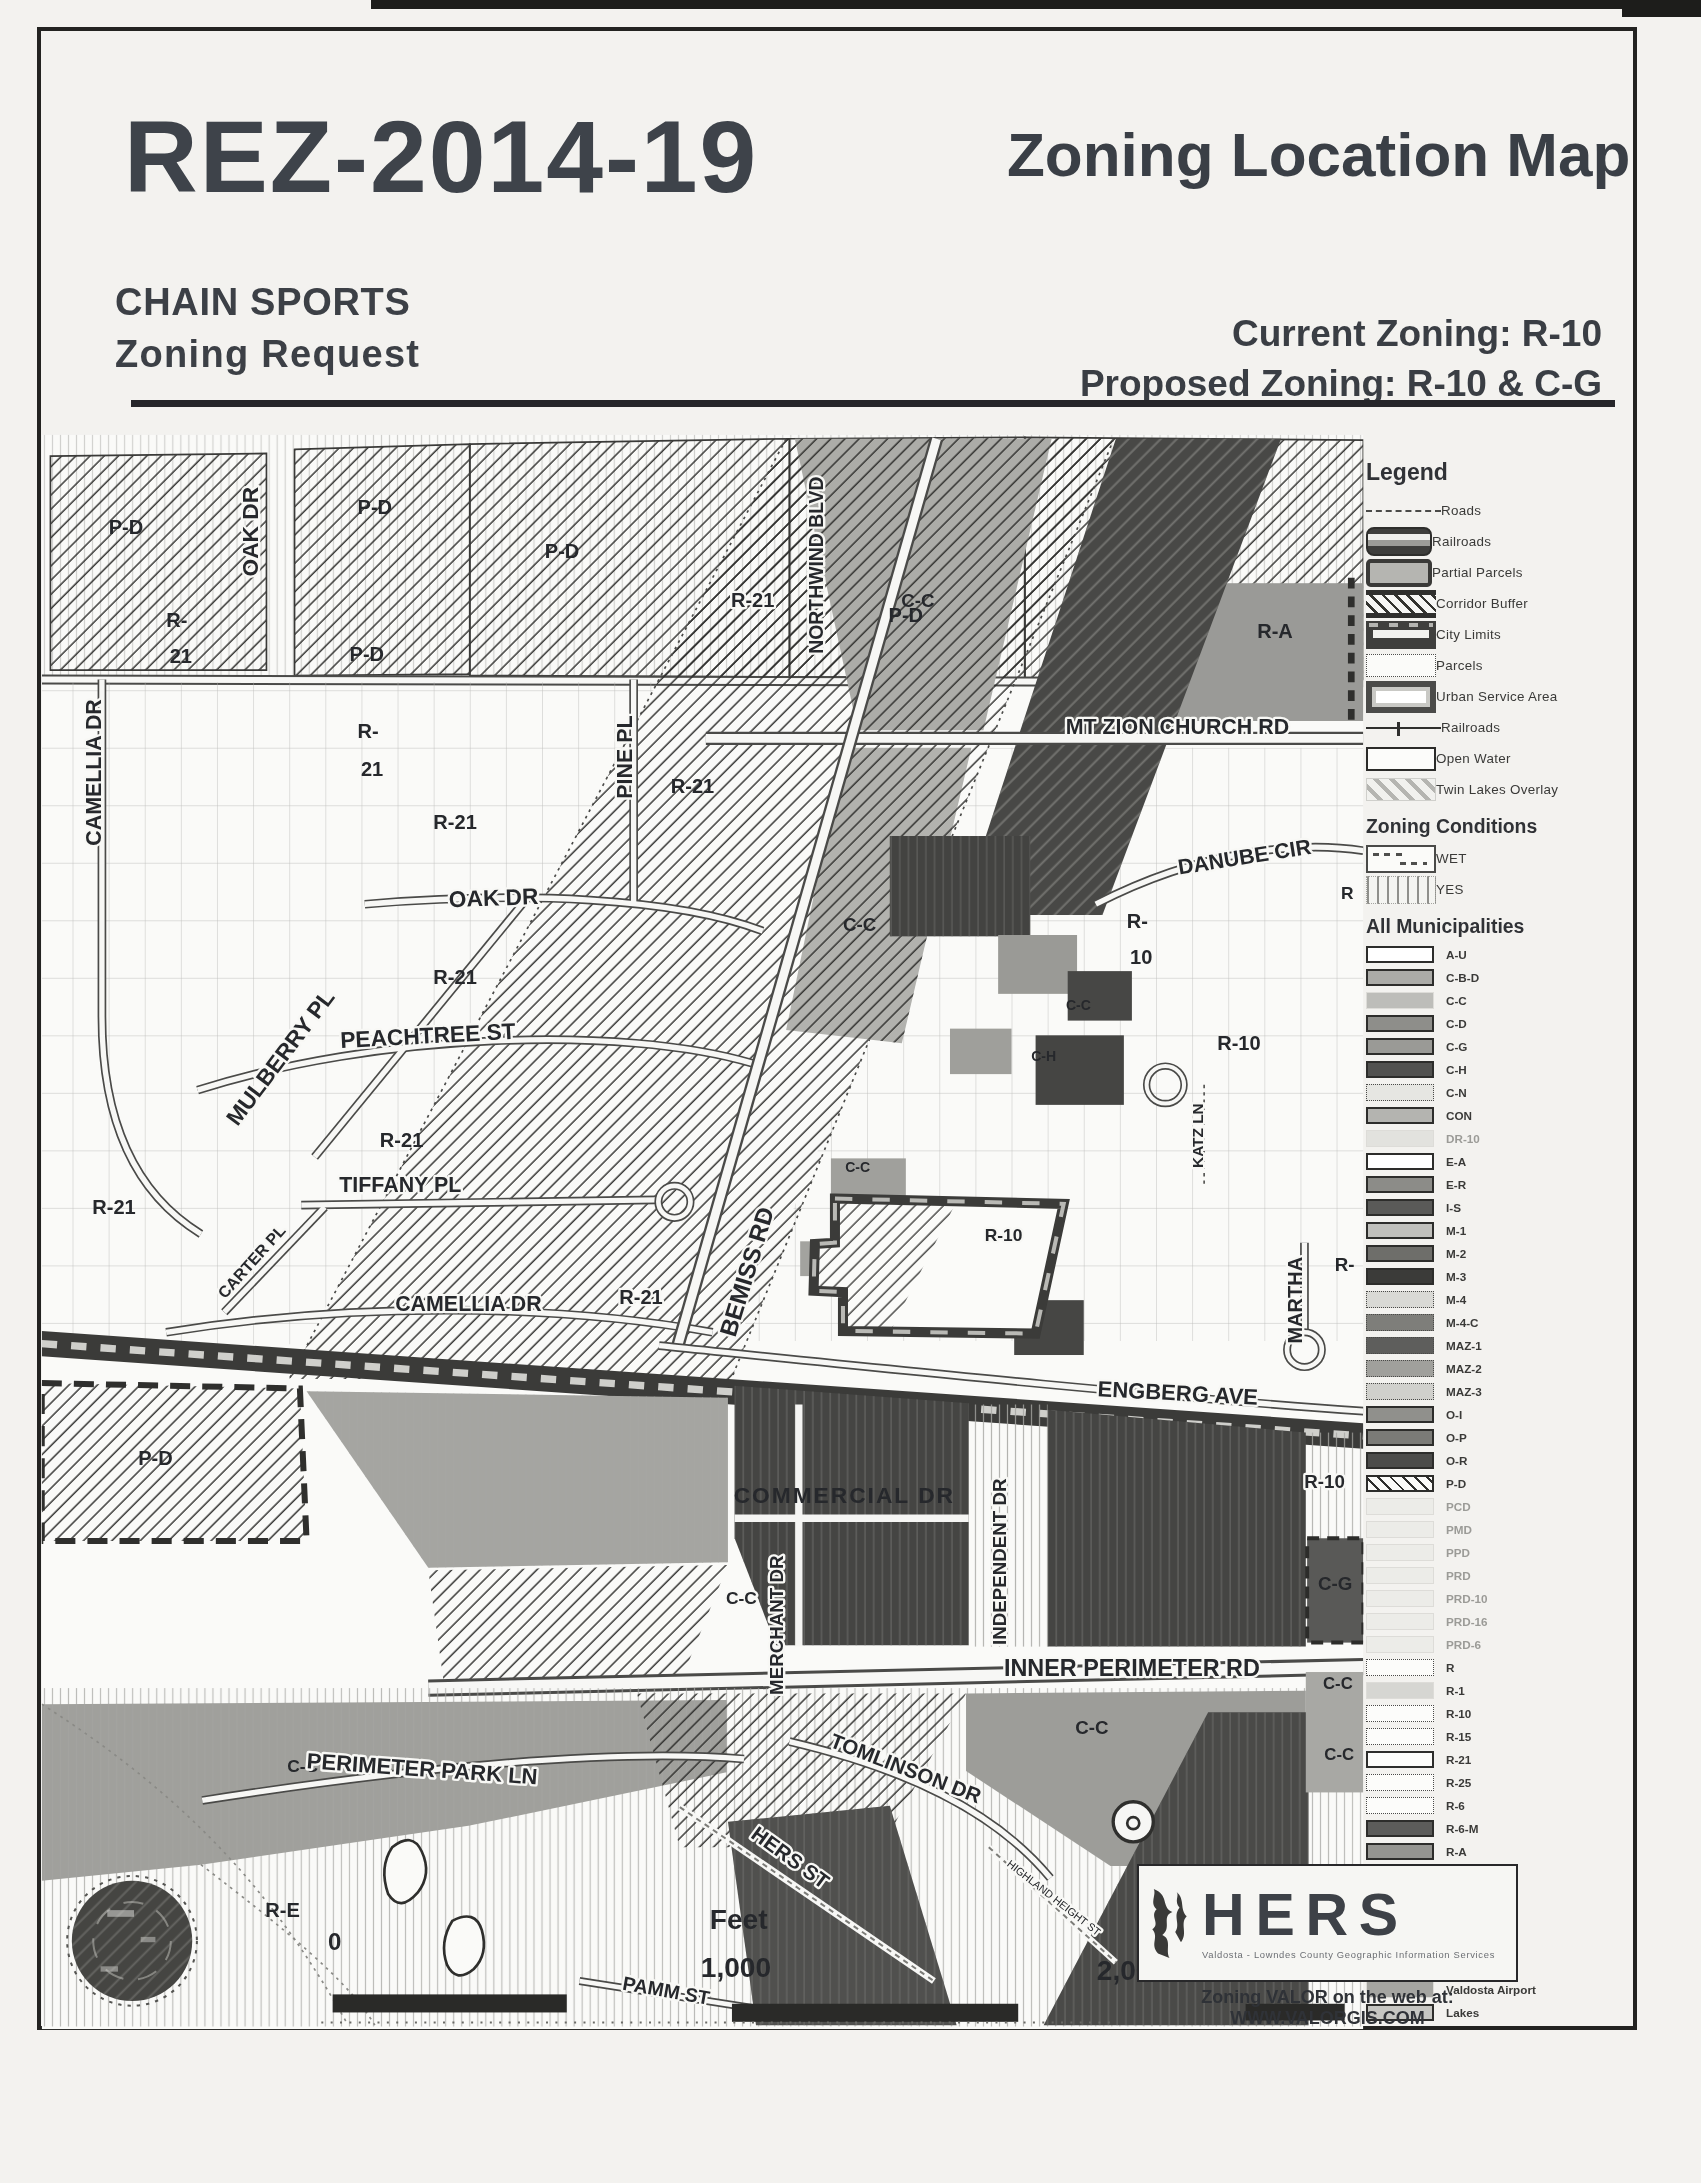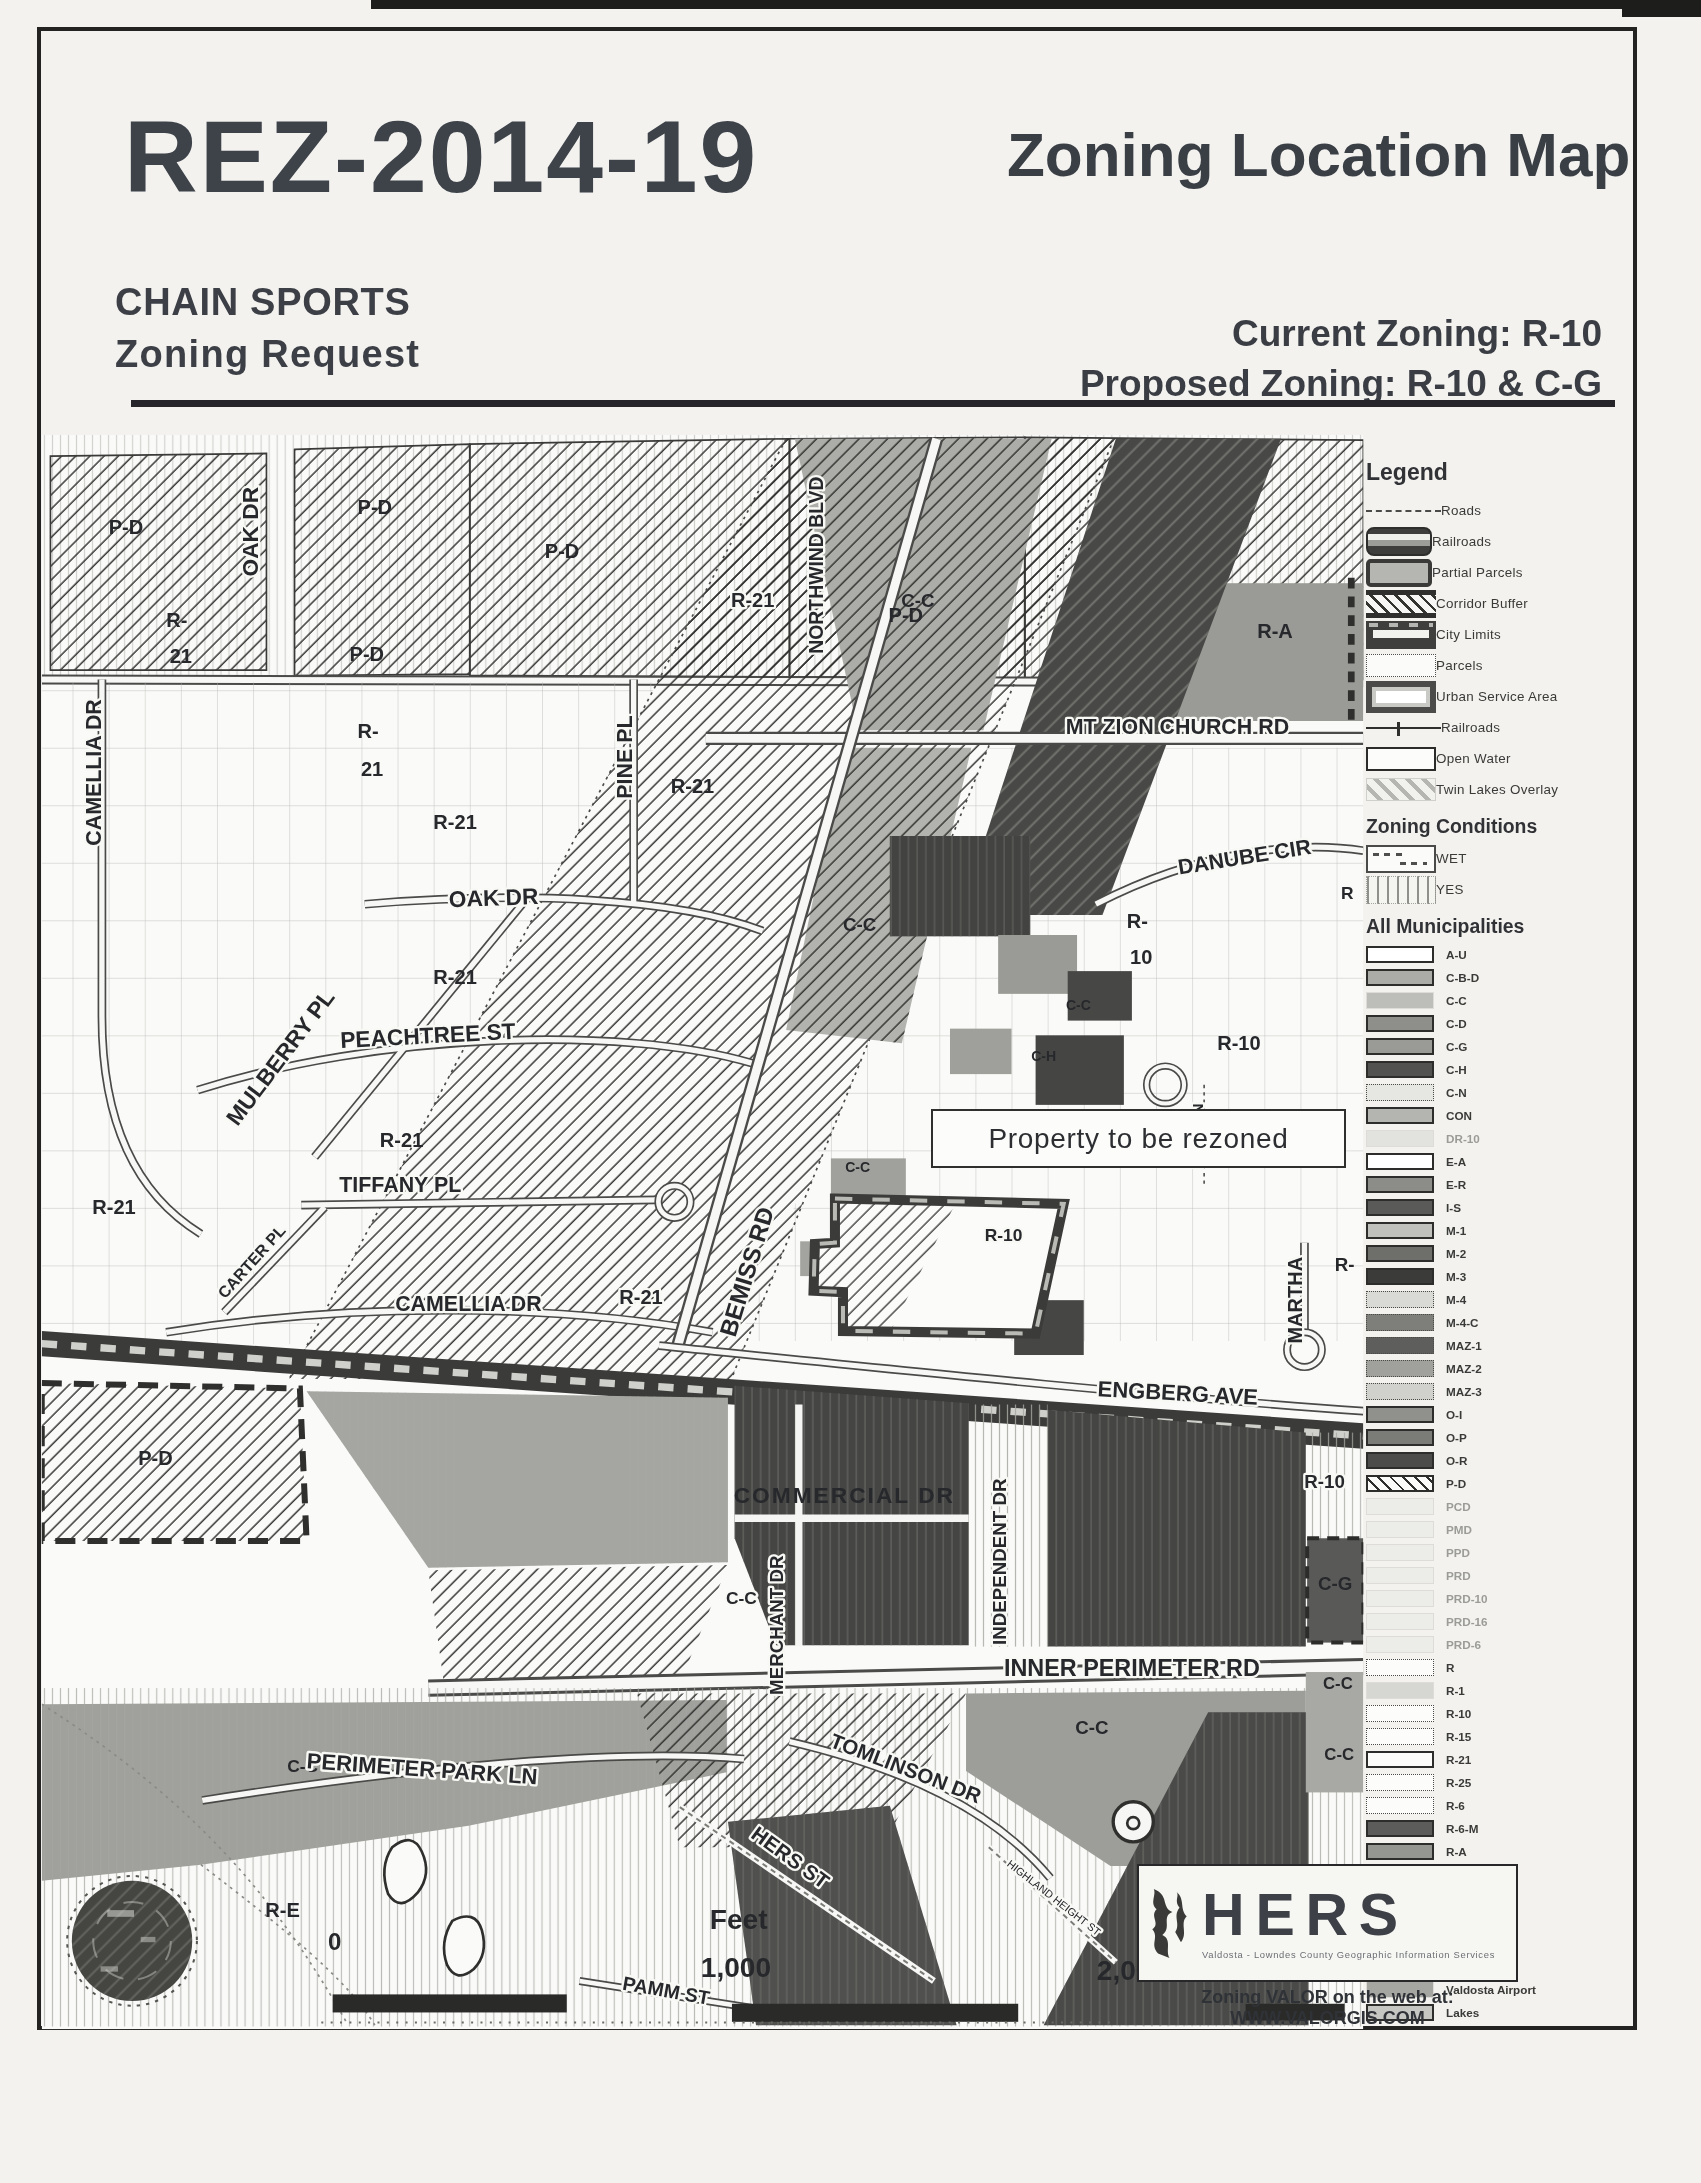--- a/index.html
+++ b/index.html
@@ -339,21 +339,20 @@
   <div class="h-case">REZ-2014-19</div>
   <div class="h-title">Zoning Location Map</div>
   <div class="h-applicant">CHAIN SPORTS</div>
   <div class="h-request">Zoning Request</div>
   <div class="h-zoning">
     <div>Current Zoning:  R-10</div>
     <div>Proposed Zoning: R-10 &amp; C-G</div>
   </div>
   <div class="h-rule"></div>
 
-  <div class="prop-label">Property to be rezoned</div>
 
   <div class="legend">
     <div class="leg-title">Legend</div>
     <div>
         <div class="leg-row">
           <span class="sw sw-roads"></span>
           <span class="leg-lab">Roads</span>
         </div>
         <div class="leg-row">
           <span class="sw sw-rail-icon"></span>

